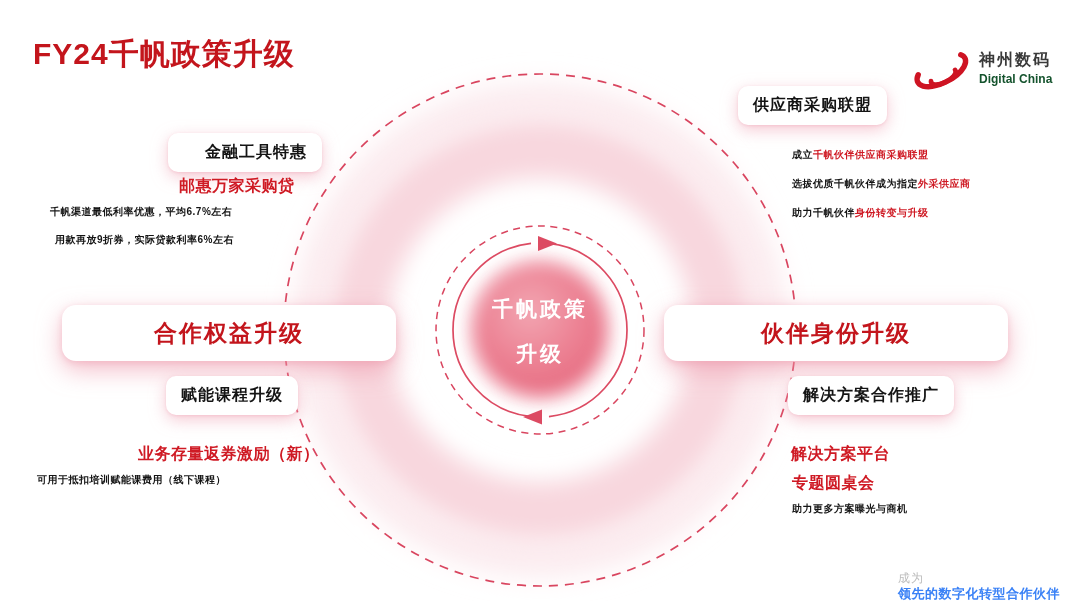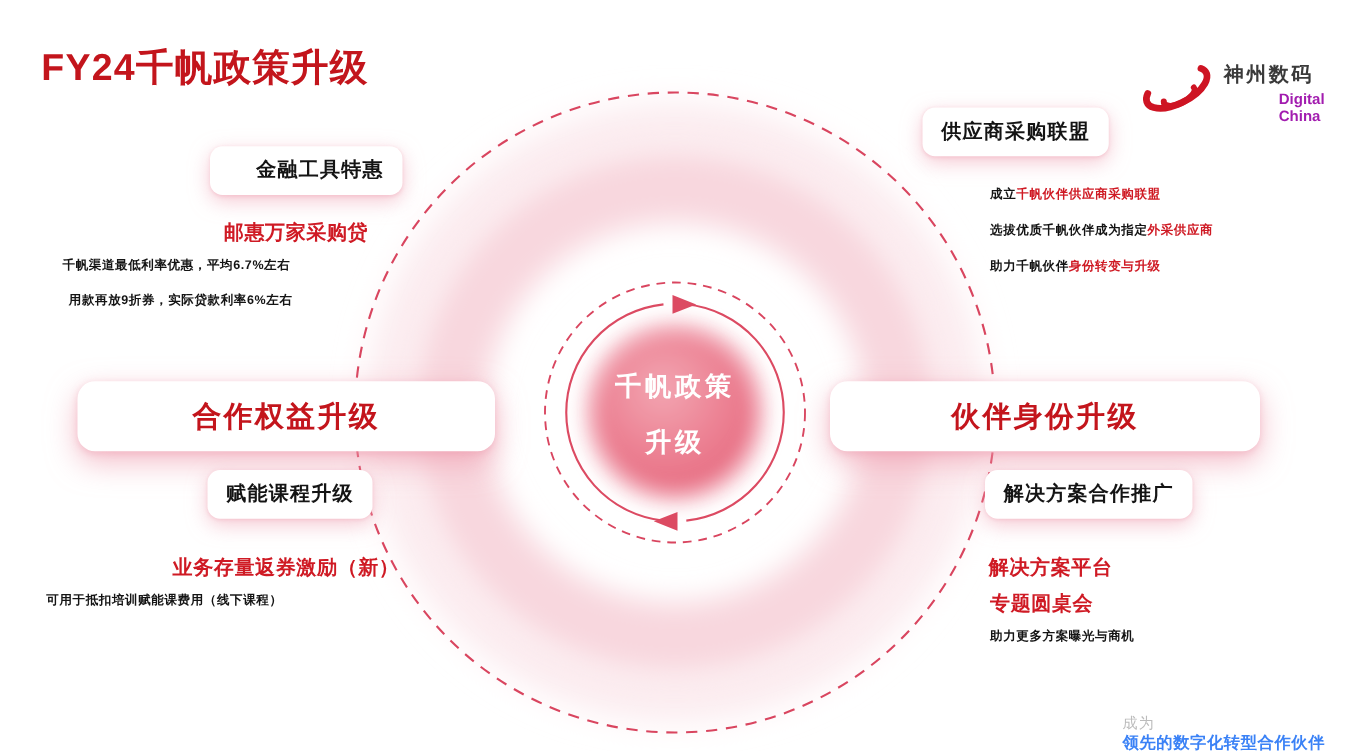--- a/index.html
+++ b/index.html
@@ -4,21 +4,21 @@
 <style>
   html,body{margin:0;padding:0;background:#ffffff;}
   .slide{position:relative;width:1080px;height:601px;background:#ffffff;overflow:hidden;
          font-family:"Liberation Sans","DejaVu Sans",sans-serif;}
   .abs{position:absolute;}
   .z2{z-index:2;}
   
   .title{left:33px;top:34px;font-size:30px;font-weight:800;color:#C3151C;letter-spacing:1px;}
   
   .logo-cn{left:979px;top:50px;font-size:16px;font-weight:700;color:#3A3A3A;letter-spacing:2px;}
-  .logo-en{left:979px;top:72px;font-size:12px;font-weight:600;color:#a21caf;margin-left:44px;}
+  .logo-en{left:979px;top:72px;font-size:12px;font-weight:600;color:#14532d;}
   
   .tag{background:#ffffff;border-radius:10px;padding:9px 15px;font-size:16px;font-weight:700;color:#141414;
        box-shadow:0 5px 16px rgba(238,158,176,.55),0 1px 3px rgba(238,158,176,.35);letter-spacing:1px;white-space:nowrap;}
   
   .mainbox{background:#ffffff;border-radius:14px;width:334px;height:56px;display:flex;align-items:center;justify-content:center;
        font-size:23px;font-weight:800;color:#C3151C;letter-spacing:2px;
        box-shadow:0 9px 24px rgba(236,146,166,.6),0 2px 6px rgba(236,146,166,.35);margin-top:28px;}
   .redline{font-size:16px;font-weight:700;color:#CF1A24;letter-spacing:.5px;white-space:nowrap;text-align:right;}
   .blackline{font-size:10px;font-weight:700;color:#141414;letter-spacing:.5px;white-space:nowrap;}
   .blackline .hl{color:#CF1A24;}
@@ -80,21 +80,21 @@
     </g>
   </svg>
   <div class="abs z2 logo-cn">神州数码</div>
   <div class="abs z2 logo-en">Digital China</div>
 
   <div class="abs z2 center-label">
     <div class="l1">千帆政策</div>
     <div class="l2">升级</div>
   </div>
 
-  <div class="abs z2 tag" style="left:168px;top:117px;padding-left:37px;">金融工具特惠</div>
+  <div class="abs z2 tag" style="left:168px;top:133px;padding-left:37px;">金融工具特惠</div>
 
   <div class="abs z2 redline" style="left:179px;top:176px;">邮惠万家采购贷</div>
   <div class="abs z2 blackline" style="left:50px;top:205px;">千帆渠道最低利率优惠，平均6.7%左右</div>
   <div class="abs z2 blackline" style="left:55px;top:233px;">用款再放9折券，实际贷款利率6%左右</div>
 
   <div class="abs z2 mainbox" style="left:62px;top:277px;">合作权益升级</div>
 
   <div class="abs z2 tag" style="left:166px;top:376px;">赋能课程升级</div>
 
   <div class="abs z2 blackline" style="left:37px;top:473px;">可用于抵扣培训赋能课费用（线下课程）</div>

